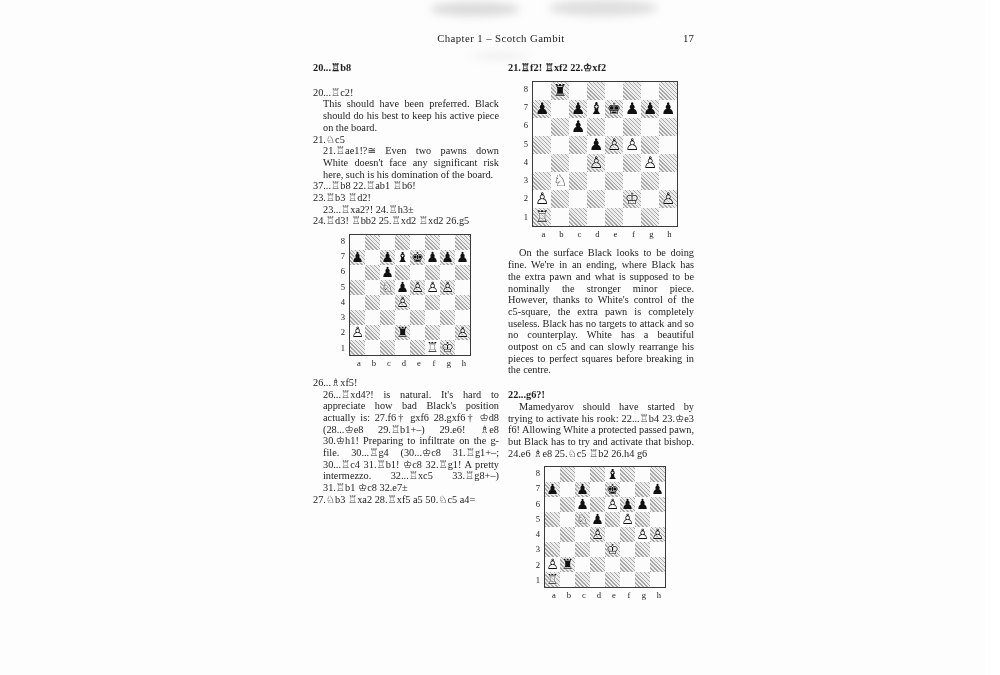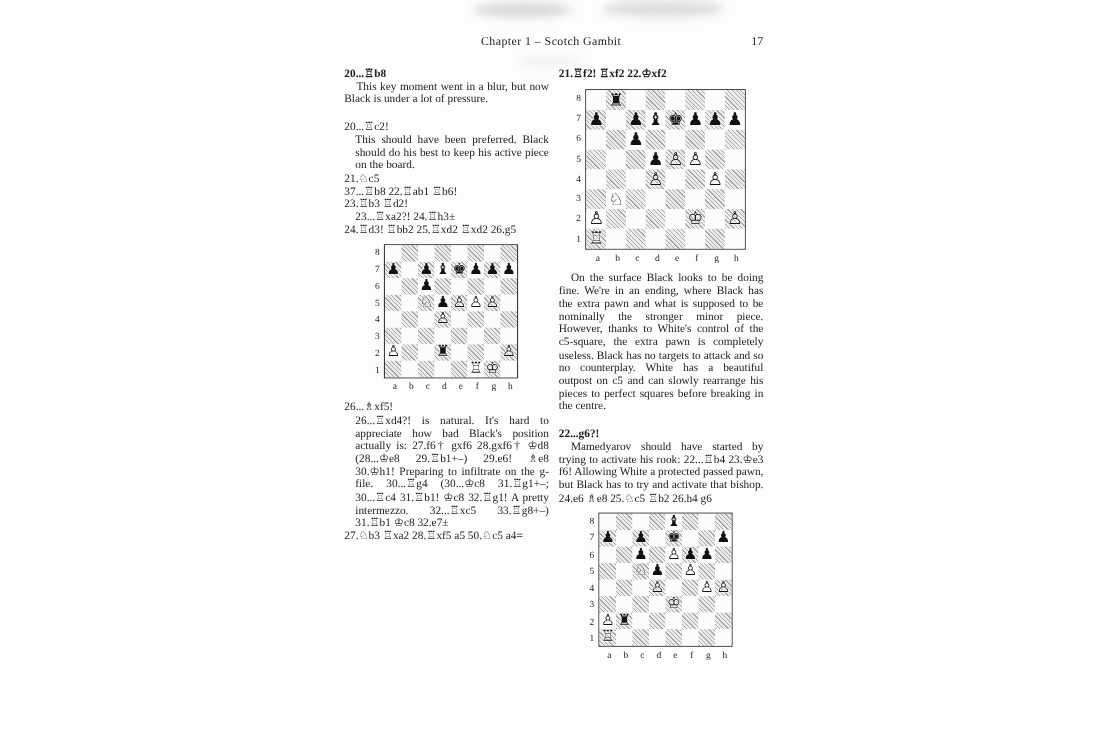--- a/index.html
+++ b/index.html
@@ -48,25 +48,25 @@
 <div class="page">
   <div class="smudge s1"></div>
   <div class="smudge s2"></div>
   <div class="smudge s3"></div>
 
   <div class="running-head">Chapter 1 – Scotch Gambit</div>
   <div class="page-num">17</div>
 
   <div class="col col-left">
       <div class="move-bold">20...♖b8</div>
-      <p class="para">This key moment went in a blur, but now Black is under a lot of pressure.</p>
       <div class="spacer"></div>
       <div class="move">20...♖c2!</div>
       <p class="para-block">This should have been preferred. Black should do his best to keep his active piece on the board.</p>
       <div class="move">21.♘c5</div>
+      <p class="para-block">21.♖ae1!?≅ Even two pawns down White doesn't face any significant risk here, such is his domination of the board.</p>
       <div class="move">37...♖b8 22.♖ab1 ♖b6!</div>
       <div class="move">23.♖b3 ♖d2!</div>
       <p class="para-block">23...♖xa2?! 24.♖h3±</p>
       <div class="move">24.♖d3! ♖bb2 25.♖xd2 ♖xd2 26.g5</div>
       <div class="diagram">
         <div class="board-row-wrap">
           <div class="rank-labels">
             <span>8</span>
             <span>7</span>
             <span>6</span>

